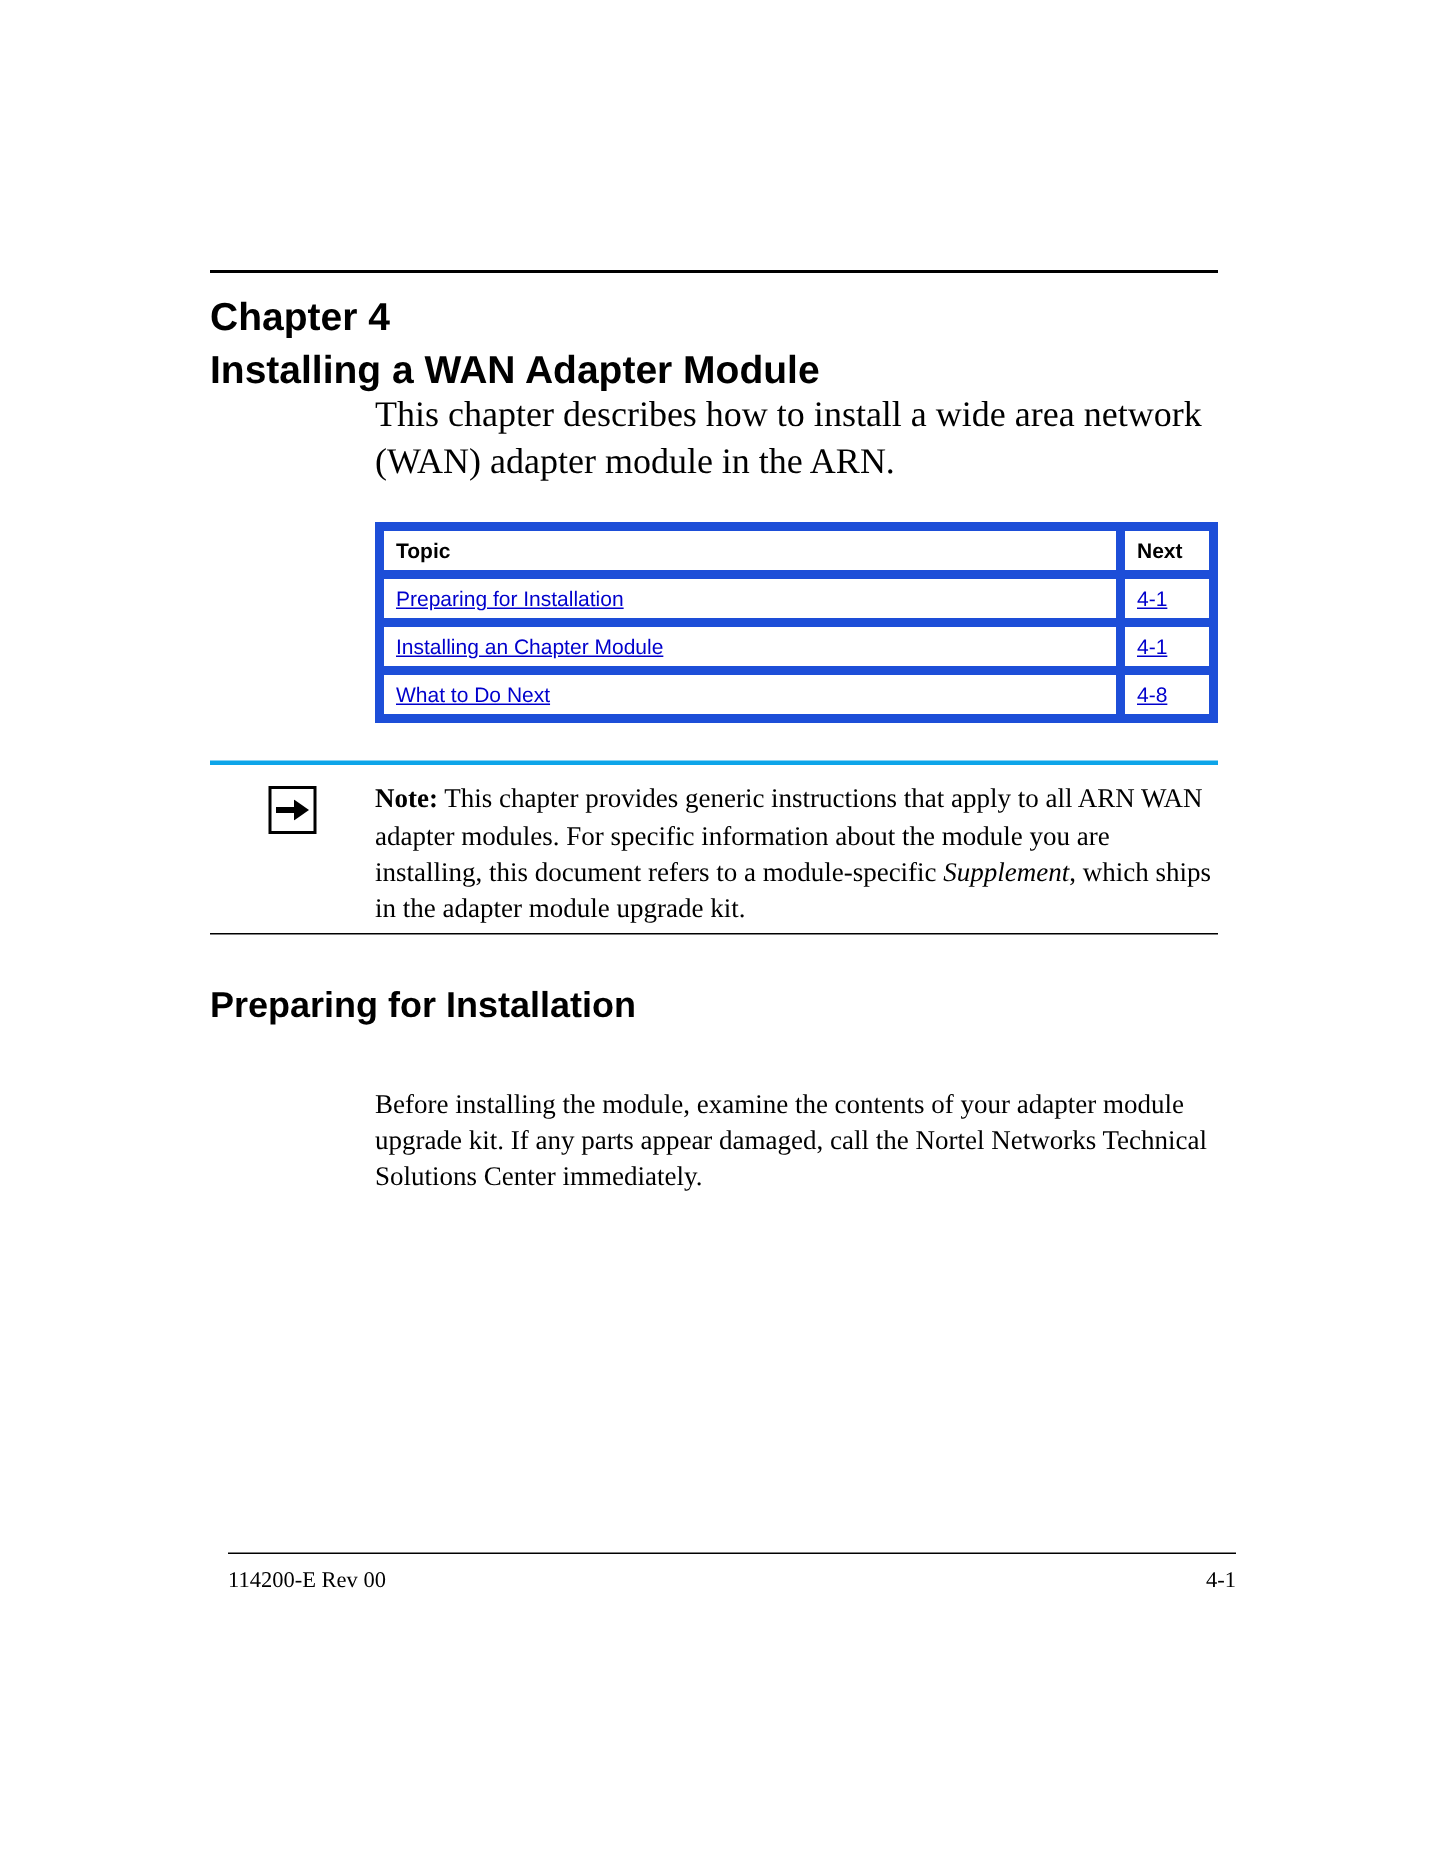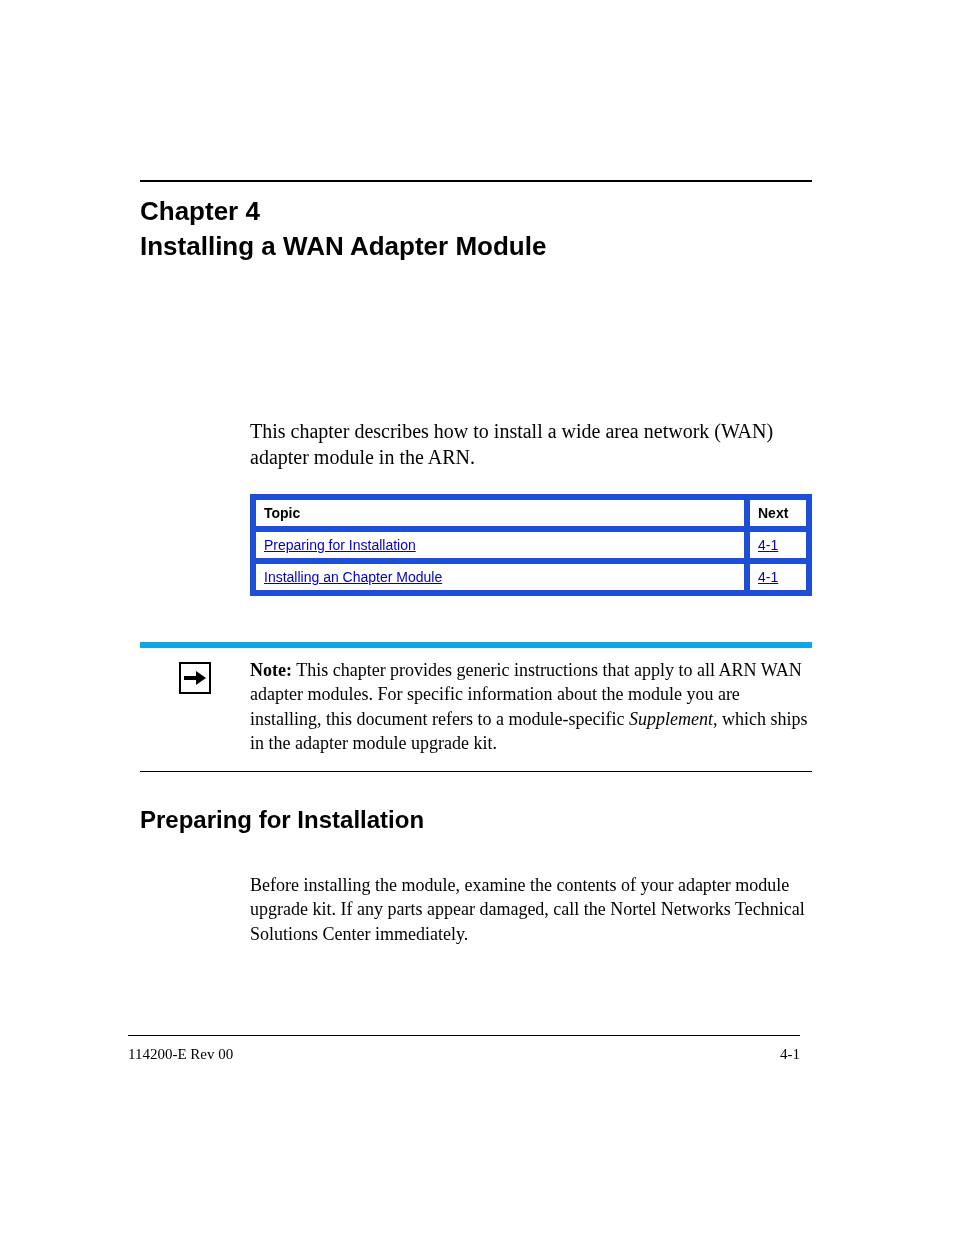--- a/index.html
+++ b/index.html
@@ -24,23 +24,22 @@
   }
   .chapter-block {
     margin-top: 14px;
     text-align: left;
     font-family: Arial, Helvetica, sans-serif;
     font-weight: bold;
   }
   .chapter-num { font-size: 26px; }
   .chapter-title { font-size: 26px; margin-top: 4px; }
   .intro {
-    margin-top: 156px;
     margin-left: 110px;
-    font-size: 20px;
+    font-size: 24px;
     line-height: 1.3;
   }
   table.toc {
     margin-top: 24px;
     margin-left: 110px;
     width: 562px;
     border-collapse: collapse;
     font-family: Arial, Helvetica, sans-serif;
     font-size: 14px;
   }
@@ -51,24 +50,24 @@
     vertical-align: middle;
   }
   table.toc th { font-weight: bold; }
   table.toc th.page-col, table.toc td.page-col { width: 62px; }
   .link {
     color: #0000cc;
     text-decoration: underline;
     cursor: pointer;
   }
   .note-section {
-    margin-top: 46px;
-    border-top: 6px solid #0ea5e9;
+    margin-top: 25px;
+    border-top: 3px solid #0ea5e9;
     border-bottom: 1px solid #000;
-    padding: 10px 0 16px 0;
+    padding: 10px 0 4px 0;
     display: flex;
     align-items: flex-start;
   }
   .note-icon-wrap {
     width: 110px;
     display: flex;
     justify-content: center;
     align-items: flex-start;
     padding-top: 4px;
   }
@@ -94,21 +93,21 @@
     font-size: 24px;
   }
   .section-body {
     margin-top: 39px;
     margin-left: 110px;
     font-size: 18px;
     line-height: 1.35;
   }
   .footer {
     position: absolute;
-    left: 128px;
+    left: 152px;
     top: 1035px;
     width: 672px;
   }
   .footer-rule { border-top: 1px solid #000; }
   .footer-row {
     margin-top: 10px;
     display: flex;
     justify-content: space-between;
     font-size: 15px;
   }
@@ -135,20 +134,24 @@
     </thead>
     <tbody>
       <tr>
         <td><span class="link">Preparing for Installation</span></td>
         <td class="page-col"><span class="link">4-1</span></td>
       </tr>
       <tr>
         <td><span class="link">Installing an Chapter Module</span></td>
         <td class="page-col"><span class="link">4-1</span></td>
       </tr>
+      <tr>
+        <td><span class="link">What to Do Next</span></td>
+        <td class="page-col"><span class="link">4-8</span></td>
+      </tr>
     </tbody>
   </table>
 
   <div class="note-section">
     <div class="note-icon-wrap">
       <div class="note-icon">
         <svg width="22" height="14" viewBox="0 0 22 14">
           <rect x="0" y="5" width="13" height="4" fill="#000"></rect>
           <polygon points="12,0 22,7 12,14" fill="#000"></polygon>
         </svg>

